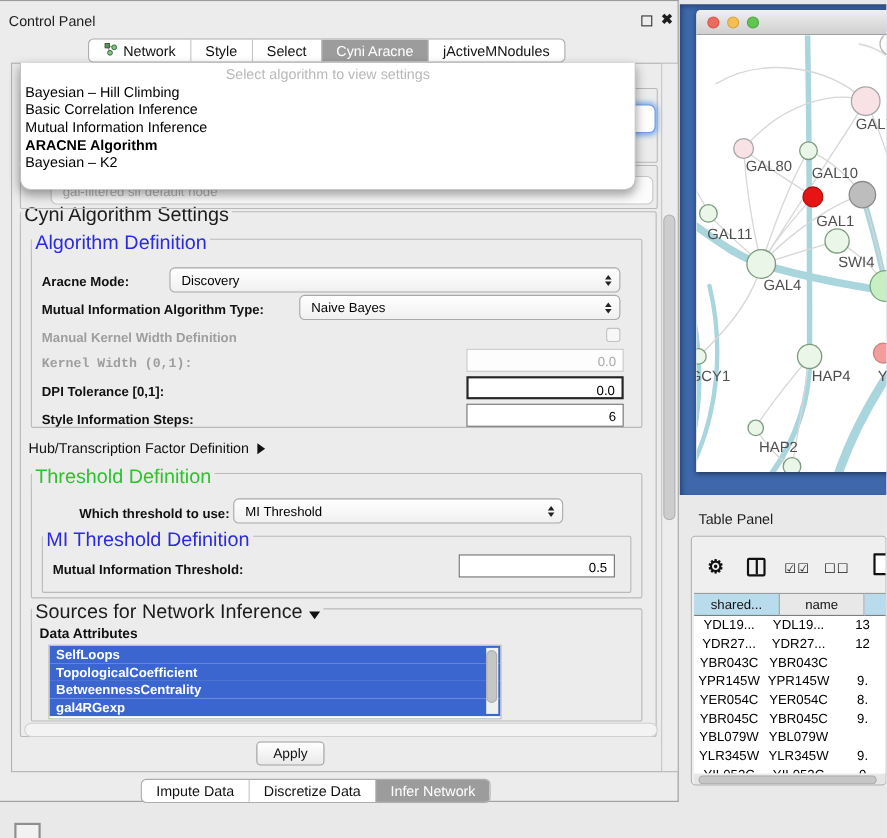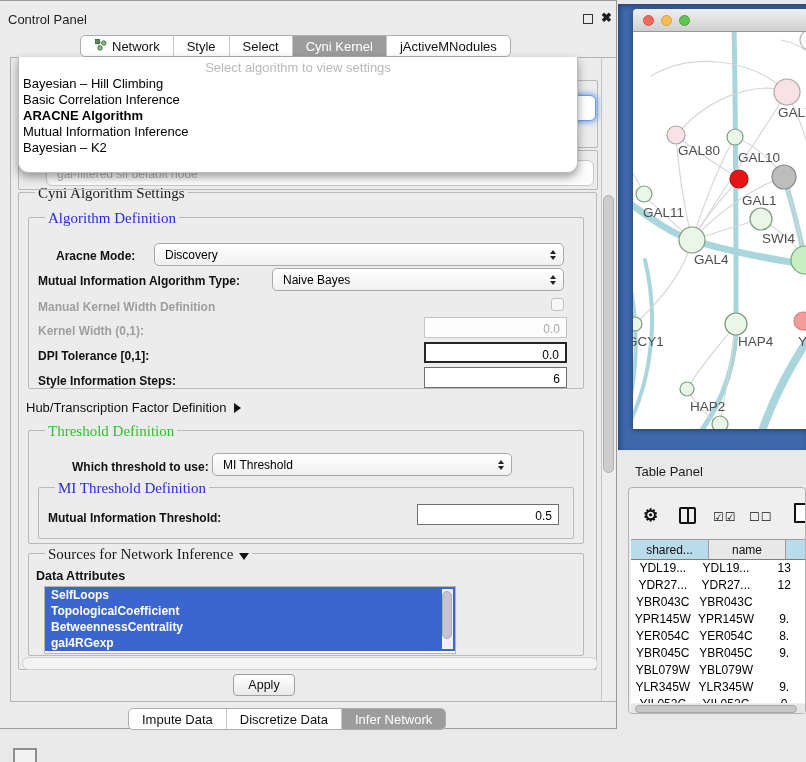--- a/index.html
+++ b/index.html
@@ -33,22 +33,22 @@
   
   .dropdown { left:18px; top:57px; width:560px; height:116px; background:#fff;
               border:1px solid #bdbdbd; border-top:none; border-radius:0 0 10px 10px;
               box-shadow:0 4px 10px rgba(0,0,0,.38); z-index:30; }
   .dd-placeholder { height:16px; margin-top:3px; text-align:center; color:#b9b9b9; font-size:13px; }
   .dd-item { height:16px; line-height:16px; padding-left:4px; font-size:13px; color:#000; }
   .dd-item.bold { font-weight:bold; }
 
   
   .grp { position:absolute; border:1px solid #b9b9b9; border-radius:2px; }
-  .legend { position:absolute; top:-8px; left:16px; background:#ececec; padding:0 3px;
-            font-size:15px; color:#1c1c1c; white-space:nowrap;font-family:Liberation Serif, serif; }
+  .legend { position:absolute; top:-8px; left:0; background:#ececec; padding:0 3px;
+            font-size:18px; color:#1c1c1c; white-space:nowrap; }
   .legend.blue { color:#2a2ae0; } .legend.green { color:#2dc32d; }
   .ghost-focus { left:428px; top:95px; width:168px; height:26px; background:#fff;
                  border:1px solid #6f9ddf; border-radius:6px; z-index:6;
                  box-shadow:0 0 5px 2px rgba(98,156,233,.75); }
   .ghost-combo { left:46px; top:160px; width:548px; height:26px; background:#fcfcfc;
                  border:1px solid #c8c8c8; border-radius:6px; z-index:6;
                  font-size:12px; color:#b4b4b4; padding:6px 0 0 10px; }
 
   
   .lbl { position:absolute; font-size:12px; font-weight:bold; color:#111; white-space:nowrap; }
@@ -149,72 +149,72 @@
       </span>
       <span>Network</span>
     </div>
     <div class="tab">
         <span>Style</span>
       </div>
     <div class="tab">
         <span>Select</span>
       </div>
     <div class="tab active">
-        <span>Cyni Kernel</span>
+        <span>Cyni Aracne</span>
       </div>
     <div class="tab">
         <span>jActiveMNodules</span>
       </div>
   </div>
 
   <div class="abs content-frame"></div>
   <div class="grp" style="left:18px; top:80px; width:580px; height:68px; z-index:5;"></div>
   <div class="abs ghost-focus"></div>
   <div class="grp" style="left:18px; top:150px; width:580px; height:40px; z-index:5;"></div>
   <div class="abs ghost-combo">
     <span>gal-filtered sif default node</span>
   </div>
 
   <div class="abs dropdown">
     <div class="dd-placeholder">Select algorithm to view settings</div>
     <div>
         <div class="dd-item">Bayesian – Hill Climbing</div>
         <div class="dd-item">Basic Correlation Inference</div>
+        <div class="dd-item">Mutual Information Inference</div>
         <div class="dd-item bold">ARACNE Algorithm</div>
-        <div class="dd-item">Mutual Information Inference</div>
         <div class="dd-item">Bayesian – K2</div>
       </div>
   </div>
 
   <div class="grp" style="left:18px; top:192px; width:579px; height:478px; z-index:2;">
     <span class="legend">Cyni Algorithm Settings</span>
   </div>
 
   <div class="grp" style="left:28px; top:217px; width:556px; height:172px; z-index:2;">
     <span class="legend blue">Algorithm Definition</span>
   </div>
-  <span class="lbl" style="left:38px; top:249px; z-index:3;margin-left:18px;">Aracne Mode:</span>
+  <span class="lbl" style="left:38px; top:249px; z-index:3;">Aracne Mode:</span>
   <div class="combo" style="left:154px; top:243px; width:410px; z-index:3;">
     <span>Discovery</span>
     <span class="spin">
         <b></b>
         <i></i>
       </span>
   </div>
   <span class="lbl" style="left:38px; top:274px; z-index:3;">Mutual Information Algorithm Type:</span>
   <div class="combo" style="left:272px; top:268px; width:292px; z-index:3;">
     <span>Naive Bayes</span>
     <span class="spin">
         <b></b>
         <i></i>
       </span>
   </div>
   <span class="lbl dis" style="left:38px; top:300px; z-index:3;">Manual Kernel Width Definition</span>
   <span class="checkbox" style="left:551px; top:298px; z-index:3;"></span>
-  <span class="lbl dis" style="left:38px; top:324px; z-index:3;">Kernel Width (0,1):</span>
+  <span class="lbl dis" style="left:38px; top:324px; z-index:3;font-family:Liberation Mono, monospace;">Kernel Width (0,1):</span>
   <div class="field" style="left:424px; top:317px; width:143px; border:1px solid #c5c5c5; color:#a9a9a9; background:#fdfdfd; z-index:3;">
     <span>0.0</span>
   </div>
   <span class="lbl" style="left:38px; top:349px; z-index:3;">DPI Tolerance [0,1]:</span>
   <div class="field" style="left:424px; top:342px; width:143px; border:2px solid #262626; z-index:3;">
     <span>0.0</span>
   </div>
   <span class="lbl" style="left:38px; top:374px; z-index:3;">Style Information Steps:</span>
   <div class="field" style="left:424px; top:367px; width:143px; border:1px solid #6e6e6e; z-index:3;">
     <span>6</span>

